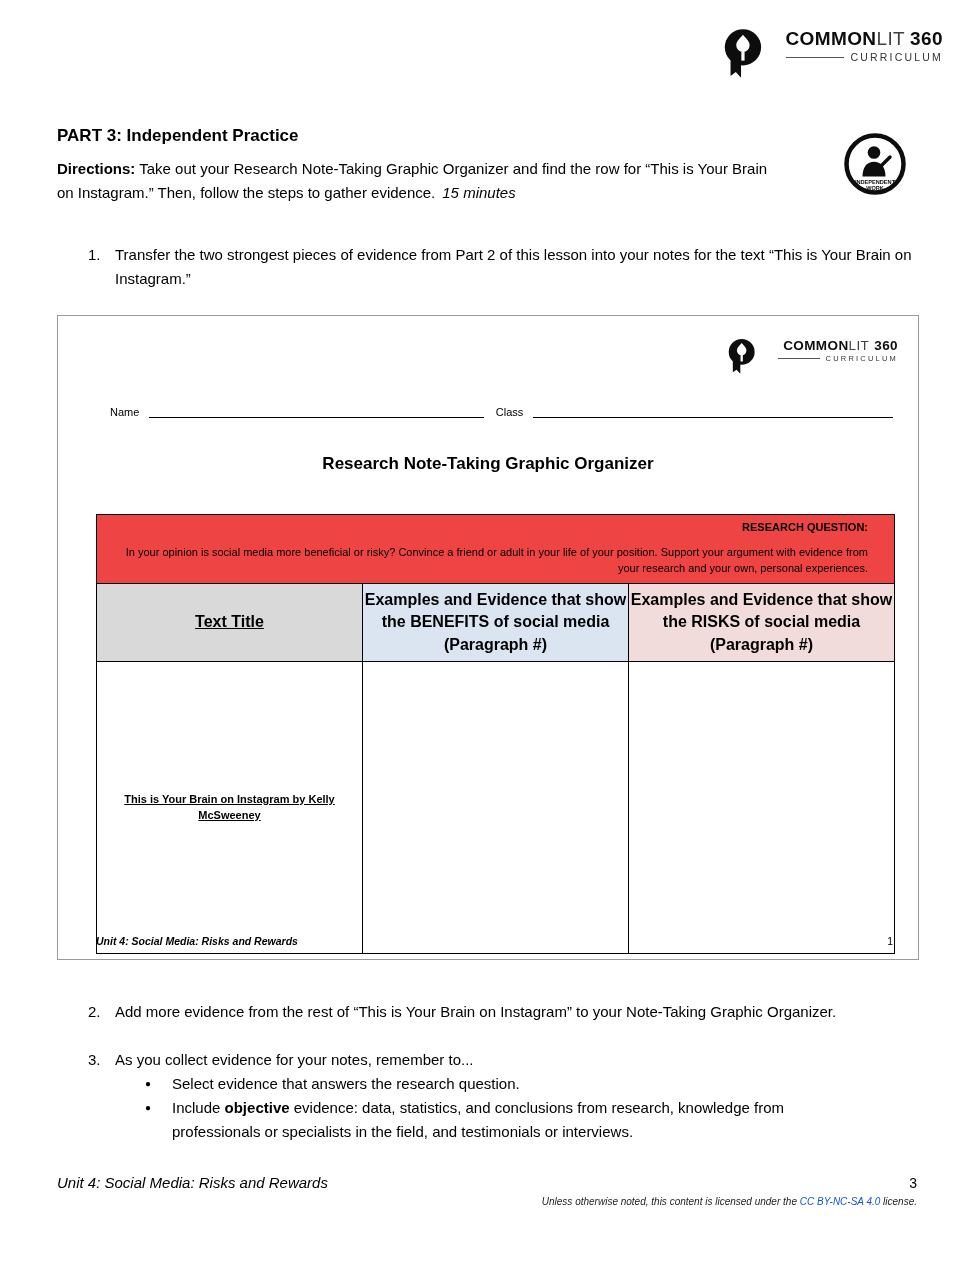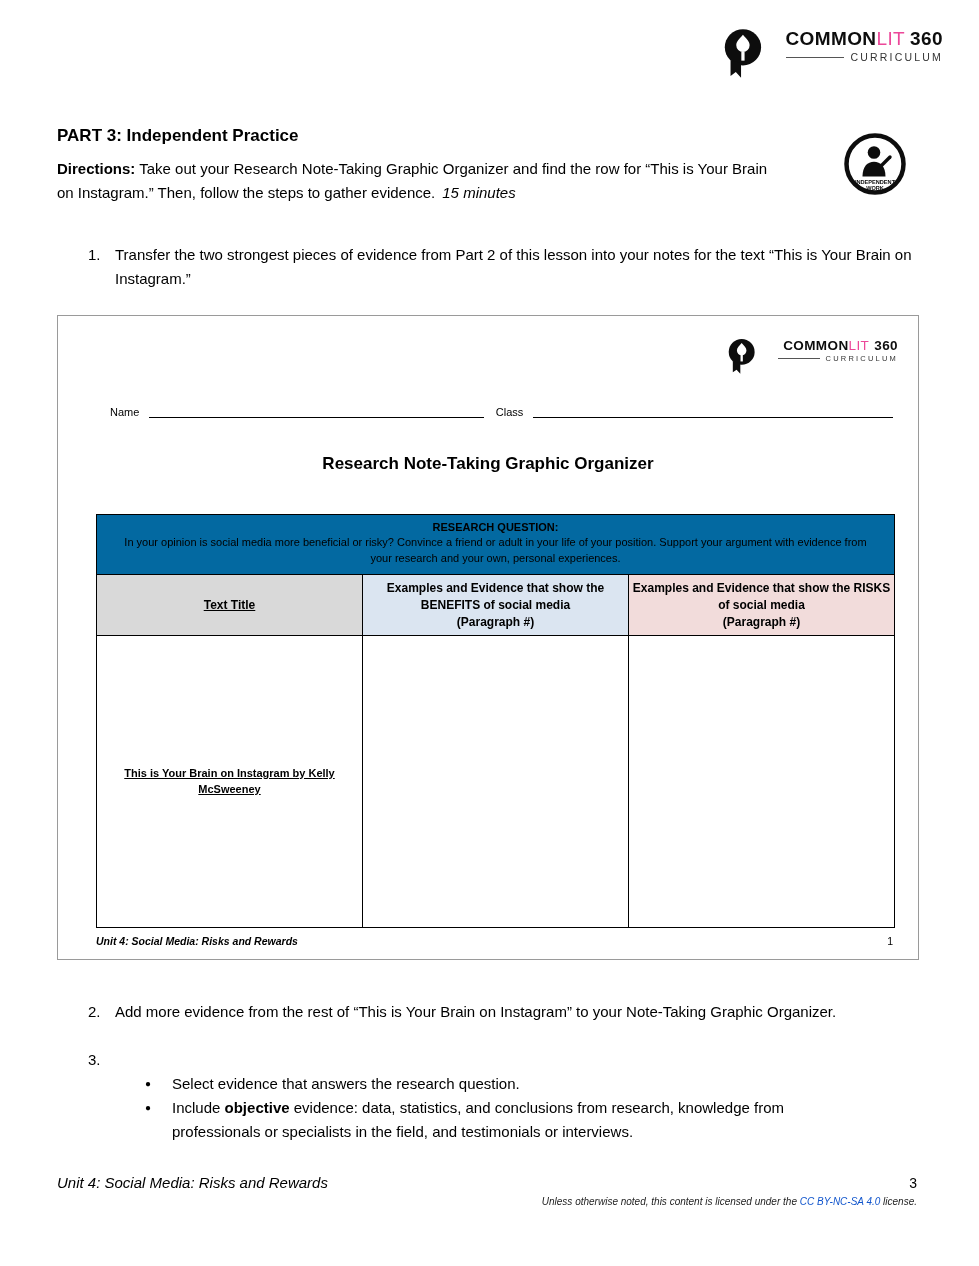--- a/index.html
+++ b/index.html
@@ -9,21 +9,21 @@
     position:relative; width:979px; height:1266px; background:#fff;
     font-family:"Liberation Sans", sans-serif; color:#000; overflow:hidden;
     margin:0 auto;
   }
 
   
   .cl-logo { display:flex; align-items:flex-start; gap:22px; }
   .cl-text { display:flex; flex-direction:column; align-items:flex-end; }
   .cl-line1 { display:flex; align-items:baseline; letter-spacing:.4px; color:#0d0d0d; }
   .cl-common { font-weight:bold; }
-  .cl-lit { font-weight:normal; color:#ec4899; }
+  .cl-lit { font-weight:normal; color:#404040; }
   .cl-360 { font-weight:bold; margin-left:5px; }
   .cl-line2 { display:flex; align-items:center; gap:6px; margin-top:1px; }
   .cl-dash { height:1px; background:#555; }
   .cl-curriculum { letter-spacing:2.2px; color:#333; }
 
   .main-logo { position:absolute; top:28px; right:36px; }
   .main-logo .mark svg { width:42px; height:50px; }
   .main-logo .cl-line1 { font-size:19px; }
   .main-logo .cl-curriculum { font-size:10.5px; }
   .main-logo .cl-dash { width:58px; }
@@ -64,24 +64,24 @@
   .ws-line-1 { flex:0.93; margin-left:10px; }
   .ws-class-label { margin-left:12px; }
   .ws-line-2 { flex:1; margin-left:10px; }
 
   .ws-title { position:absolute; top:138px; left:0; right:0; text-align:center;
               font-size:17px; font-weight:bold; }
 
   .ws-table { position:absolute; top:198px; left:38px; width:799px;
               border-collapse:collapse; table-layout:fixed; }
   .ws-table td { border:1px solid #000; vertical-align:top; }
-  .rq-cell { background:#0369a1; text-align:center; padding:6px 26px; height:60px; }
+  .rq-cell { background:#ef4444; text-align:right; padding:6px 26px; height:60px; }
   .rq-title { font-size:11px; font-weight:bold; }
-  .rq-text  { font-size:11px; margin-top:2px; line-height:1.45; }
-  .head-row td { text-align:center; font-size:12px; font-weight:bold;
+  .rq-text  { font-size:11px; margin-top:12px; line-height:1.45; }
+  .head-row td { text-align:center; font-size:16px; font-weight:bold;
                  padding:5px 0; height:40px; vertical-align:middle; line-height:1.4; }
   .c1 { width:87px;text-decoration:underline; }
   .c2 { width:350px; }
   .c3 { width:362px; }
   .head-c1 { background:#d9d9d9; }
   .head-c2 { background:#dbe5f1; }
   .head-c3 { background:#f2dcdb; }
   .body-row td { height:292px;margin-top:12px; }
   .body-row .c1 { vertical-align:middle; text-align:center; font-weight:bold;
                   font-size:11px; padding:0 12px; line-height:1.45; }
@@ -215,20 +215,21 @@
 
   </div>
 
   <div class="step step-2">
     <span class="num">2.</span>
     <span class="txt">Add more evidence from the rest of “This is Your Brain on Instagram” to your Note-Taking Graphic Organizer.</span>
   </div>
 
   <div class="step step-3">
     <span class="num">3.</span>
+    <span class="txt">As you collect evidence for your notes, remember to...</span>
   </div>
 
   <div class="bullets">
     <div class="bullet">
       <span class="dot">●</span>
       <span>Select evidence that answers the research question.</span>
     </div>
     <div class="bullet">
       <span class="dot">●</span>
       <span><span>Include </span><b>objective</b><span> evidence: data, statistics, and conclusions from research, knowledge from professionals or specialists in the field, and testimonials or interviews.</span></span>

